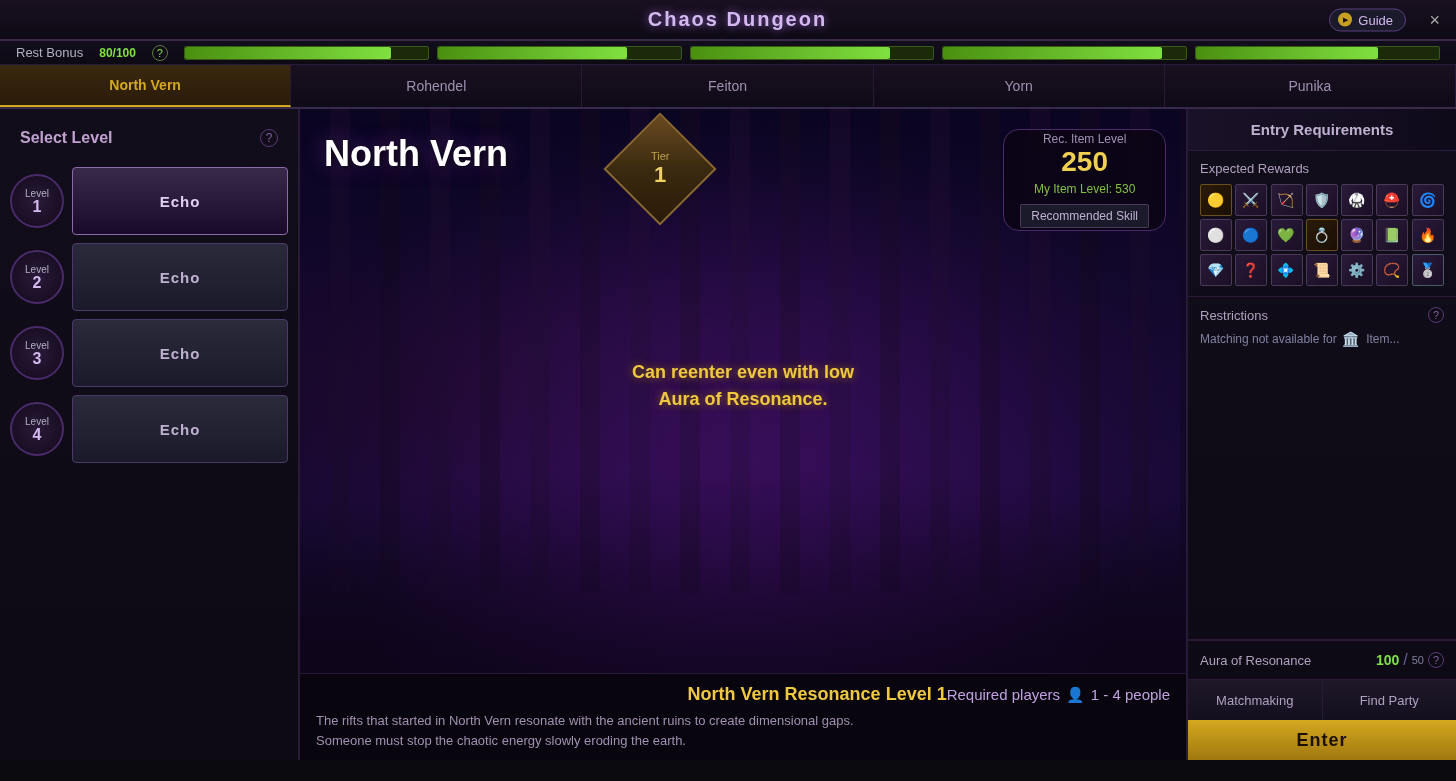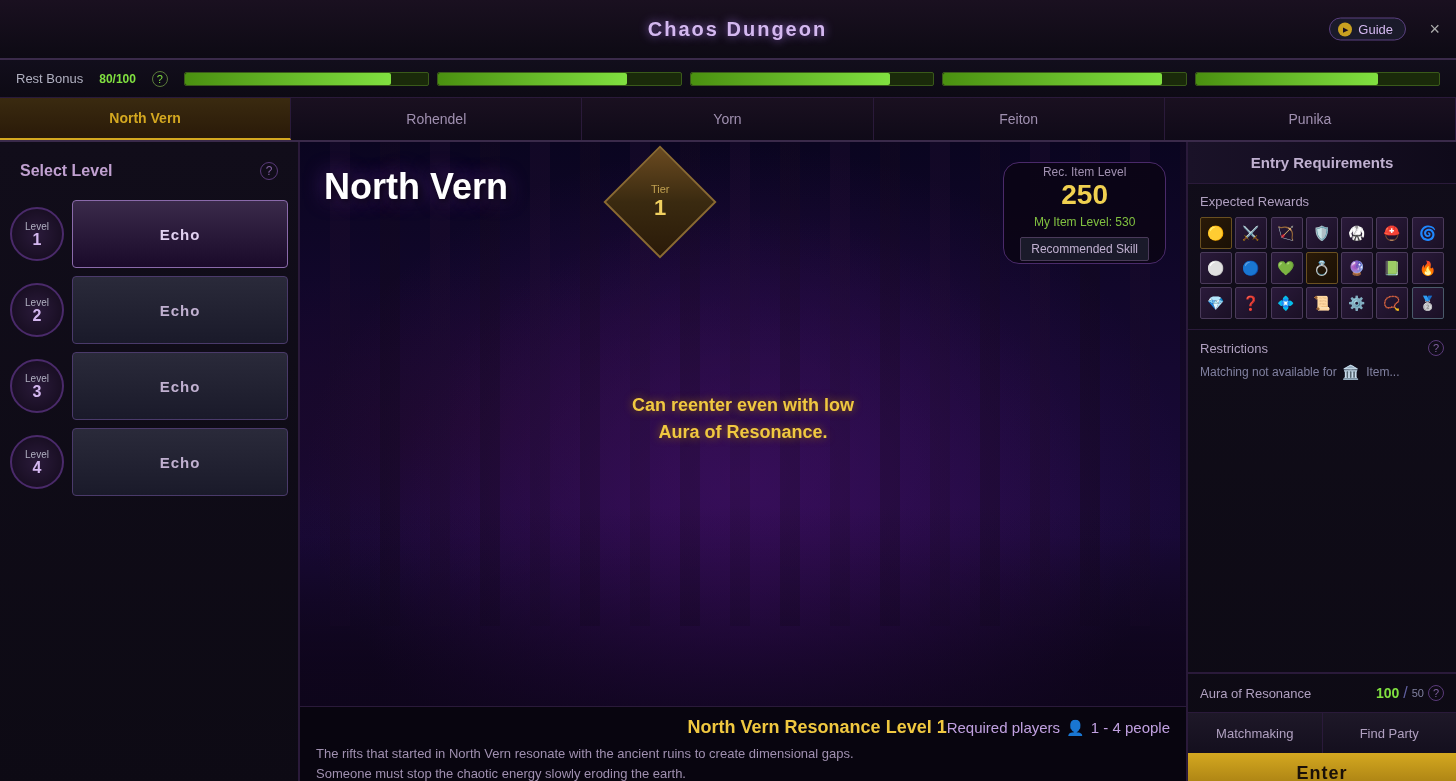--- a/index.html
+++ b/index.html
@@ -8,21 +8,21 @@
       height: 781px;
       background: #0a0a0f;
       font-family: 'Arial', sans-serif;
       overflow: hidden;
       color: #ccc;
     }
 
     
     #title-bar {
       width: 100%;
-      height: 60px;
+      height: 41px;
       background: linear-gradient(180deg, #1a1020 0%, #0d0a14 100%);
       border-bottom: 2px solid #3a2a4a;
       display: flex;
       align-items: center;
       justify-content: center;
       position: relative;
       padding-left: 19px;
     }
     #title-bar .title {
       color: #d4b8f0;
@@ -70,21 +70,21 @@
     .play-icon::after {
       content: '▶';
       font-size: 7px;
       color: #1a1020;
       margin-left: 1px;
     }
 
     
     #rest-bar {
       width: 100%;
-      height: 38px;
+      height: 24px;
       background: linear-gradient(180deg, #120e1c 0%, #0d0a14 100%);
       border-bottom: 1px solid #2a1a3a;
       display: flex;
       align-items: center;
       padding: 0 16px;
       gap: 16px;
     }
     .rest-label { color: #b0b0c0; font-size: 13px; }
     .rest-value { color: #80e040; font-size: 12px; font-weight: bold; }
     .rest-question {
@@ -546,24 +546,24 @@
 </div>
 
 <div id="zone-tabs">
   <div class="zone-tab active">
     <span>North Vern</span>
   </div>
   <div class="zone-tab">
     <span>Rohendel</span>
   </div>
   <div class="zone-tab">
+    <span>Feiton</span>
+  </div>
+  <div class="zone-tab">
     <span>Yorn</span>
-  </div>
-  <div class="zone-tab">
-    <span>Feiton</span>
   </div>
   <div class="zone-tab">
     <span>Punika</span>
   </div>
 </div>
 
 <div id="main">
 
   <div id="left-panel">
     <div class="select-level-header">

